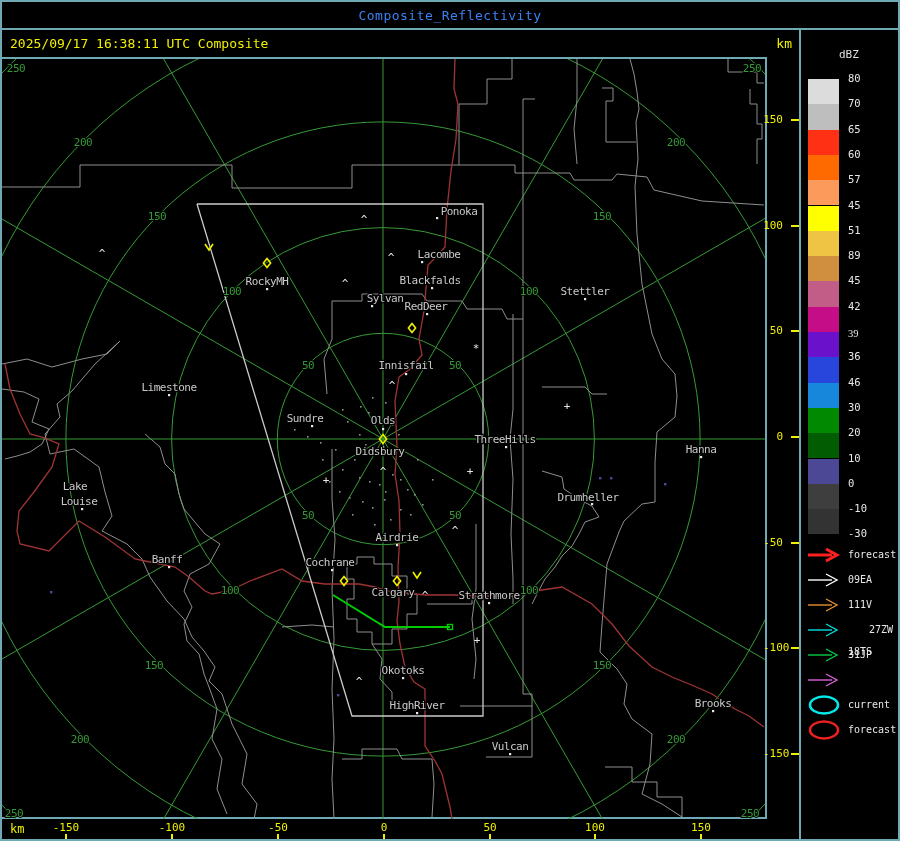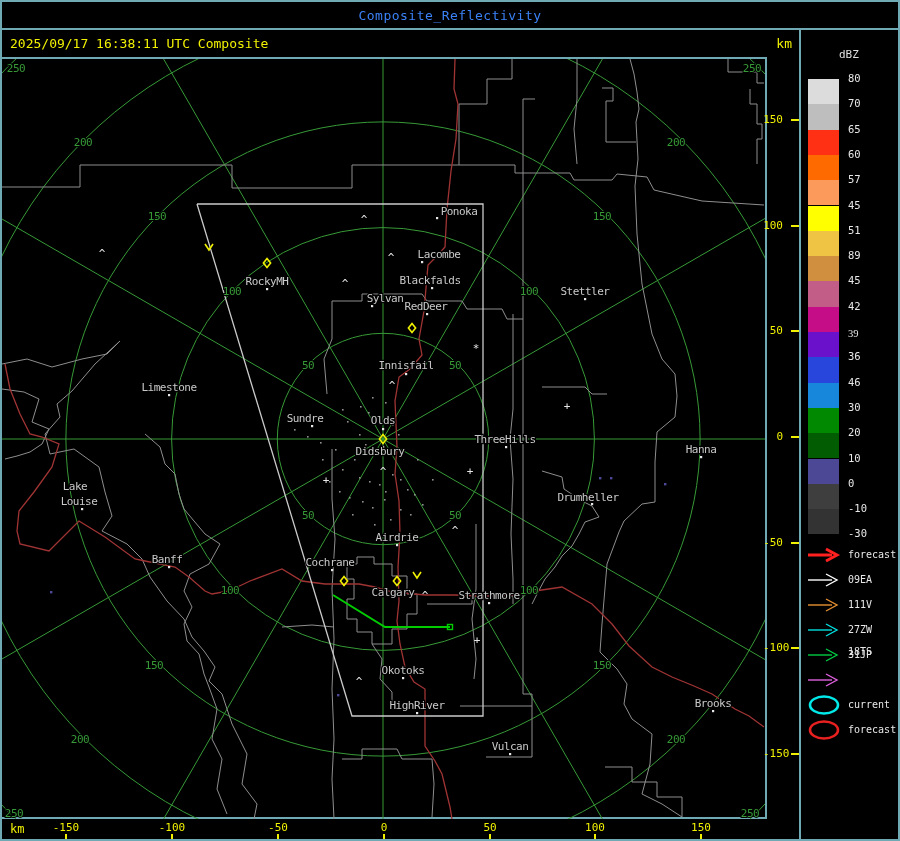--- a/index.html
+++ b/index.html
@@ -312,21 +312,21 @@
       <div class="lrow-lab" style="top: 544px; text-align: center;">09EA</div>
       <div class="lrow-icon" style="top: 564px;"><svg width="38" height="22">
           <line x1="2" y1="11" x2="26" y2="11" stroke="#E89030" stroke-width="1.4"></line>
           <path d="M20,5 L31,11 L20,17" fill="none" stroke="#E89030" stroke-width="1.4"></path>
         </svg></div>
       <div class="lrow-lab" style="top: 569px;">111V</div>
       <div class="lrow-icon" style="top: 589px;"><svg width="38" height="22">
           <line x1="2" y1="11" x2="26" y2="11" stroke="#00E0E0" stroke-width="1.4"></line>
           <path d="M20,5 L31,11 L20,17" fill="none" stroke="#00E0E0" stroke-width="1.4"></path>
         </svg></div>
-      <div class="lrow-lab" style="top: 594px;">27ZW</div>
+      <div class="lrow-lab" style="top: 594px; margin-left: 21px;">27ZW</div>
       <div class="lrow-icon" style="top: 614px;"><svg width="38" height="22">
           <line x1="2" y1="11" x2="26" y2="11" stroke="#00CC44" stroke-width="1.4"></line>
           <path d="M20,5 L31,11 L20,17" fill="none" stroke="#00CC44" stroke-width="1.4"></path>
         </svg></div>
       <div class="lrow-lab" style="top: 619px;">31JP</div>
       <div class="lrow-icon" style="top: 639px;"><svg width="38" height="22">
           <line x1="2" y1="11" x2="26" y2="11" stroke="#E060E0" stroke-width="1.4"></line>
           <path d="M20,5 L31,11 L20,17" fill="none" stroke="#E060E0" stroke-width="1.4"></path>
         </svg></div>
       <div class="lrow-lab" style="top: 616px;">18TS</div>

